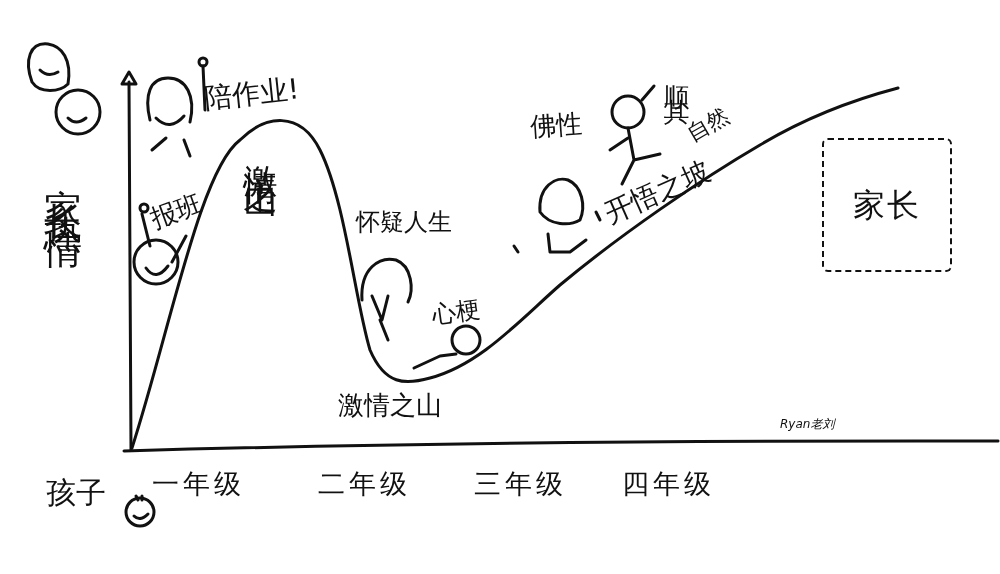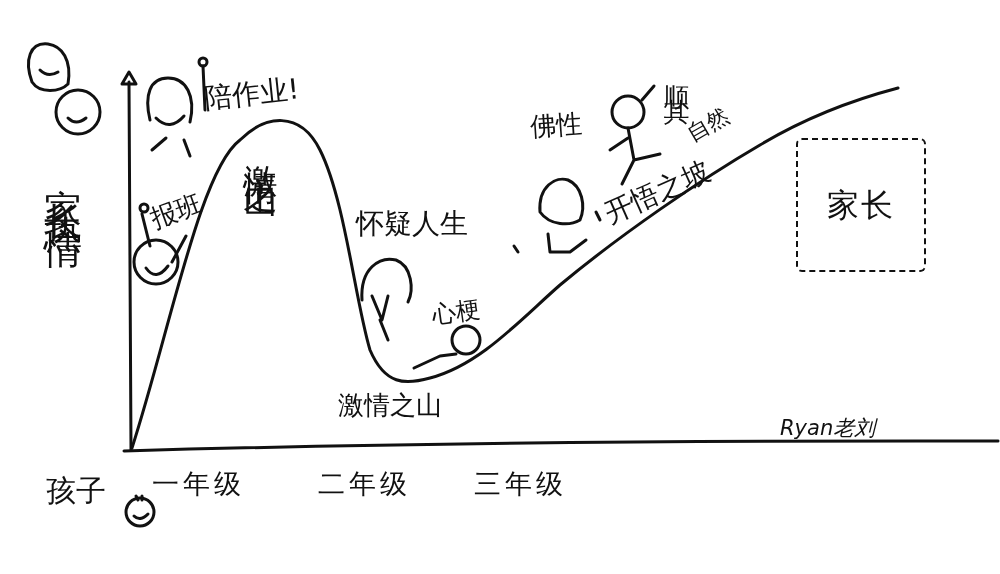--- a/index.html
+++ b/index.html
@@ -7,34 +7,34 @@
            font-family: "DejaVu Sans", sans-serif; color: #111; }
     .canvas { position: absolute; left: 0; top: 0; width: 1000px; height: 574px; }
     svg.art { position: absolute; left: 0; top: 0; }
     .hand { position: absolute; font-family: "DejaVu Sans", sans-serif; color: #111;
             font-weight: normal; line-height: 1; white-space: nowrap; }
     .vert { writing-mode: vertical-rl; letter-spacing: 14px; }
     .lbl-yaxis { left: 44px; top: 158px; font-size: 38px; }
     .lbl-peak { left: 244px; top: 138px; font-size: 34px; letter-spacing: 6px; }
     .lbl-homework { left: 204px; top: 80px; font-size: 28px; transform: rotate(-6deg); }
     .lbl-enroll { left: 150px; top: 198px; font-size: 26px; transform: rotate(-20deg); }
-    .lbl-doubt { left: 356px; top: 210px; font-size: 28px; }
+    .lbl-doubt { left: 356px; top: 210px; font-size: 24px; }
     .lbl-tired { left: 432px; top: 300px; font-size: 24px; transform: rotate(-8deg); }
     .lbl-valley { left: 338px; top: 392px; font-size: 26px; }
     .lbl-zen { left: 530px; top: 112px; font-size: 26px; transform: rotate(-4deg); }
     .lbl-nature1 { left: 664px; top: 64px; font-size: 26px; }
     .lbl-nature2 { left: 686px; top: 114px; font-size: 22px; transform: rotate(-30deg); }
     .lbl-slope { left: 612px; top: 200px; font-size: 28px; transform: rotate(-24deg); transform-origin: left bottom; }
-    .title-box { position: absolute; left: 796px; top: 138px; width: 130px; height: 134px;
+    .title-box { position: absolute; left: 822px; top: 138px; width: 130px; height: 134px;
                  border: 2px dashed #111; border-radius: 6px; box-sizing: border-box;
                  display: flex; flex-direction: column; align-items: center; justify-content: center; gap: 14px; }
     .title-line { font-size: 32px; letter-spacing: 2px; }
-    .lbl-child { left: 46px; top: 478px; font-size: 30px; font-family: Liberation Mono, monospace; }
+    .lbl-child { left: 46px; top: 478px; font-size: 30px; }
     .grade { position: absolute; top: 470px; font-size: 27px; letter-spacing: 4px; }
-    .signature { left: 780px; top: 418px; font-size: 21px; font-style: italic; }
+    .signature { left: 780px; top: 418px; font-size: 12px; font-style: italic; }
   </style>
 </head>
 <body>
 
 <div class="canvas">
 
   <svg class="art" width="1000" height="574" viewBox="0 0 1000 574">
     <g fill="none" stroke="#111" stroke-width="3" stroke-linecap="round" stroke-linejoin="round">
 
       <path d="M131 450 L129 82"></path>
@@ -116,13 +116,14 @@
   <div class="title-box">
     <div class="hand title-line" style="position:static">家长</div>
   </div>
 
   <div class="hand signature">Ryan老刘</div>
 
   <div class="hand lbl-child">孩子</div>
   <div class="hand grade" style="left:152px">一年级</div>
   <div class="hand grade" style="left:474px">三年级</div>
   <div class="hand grade" style="left:318px">二年级</div>
+  <div class="hand grade" style="left:622px">四年级</div>
 </div>
 
 </body></html>

